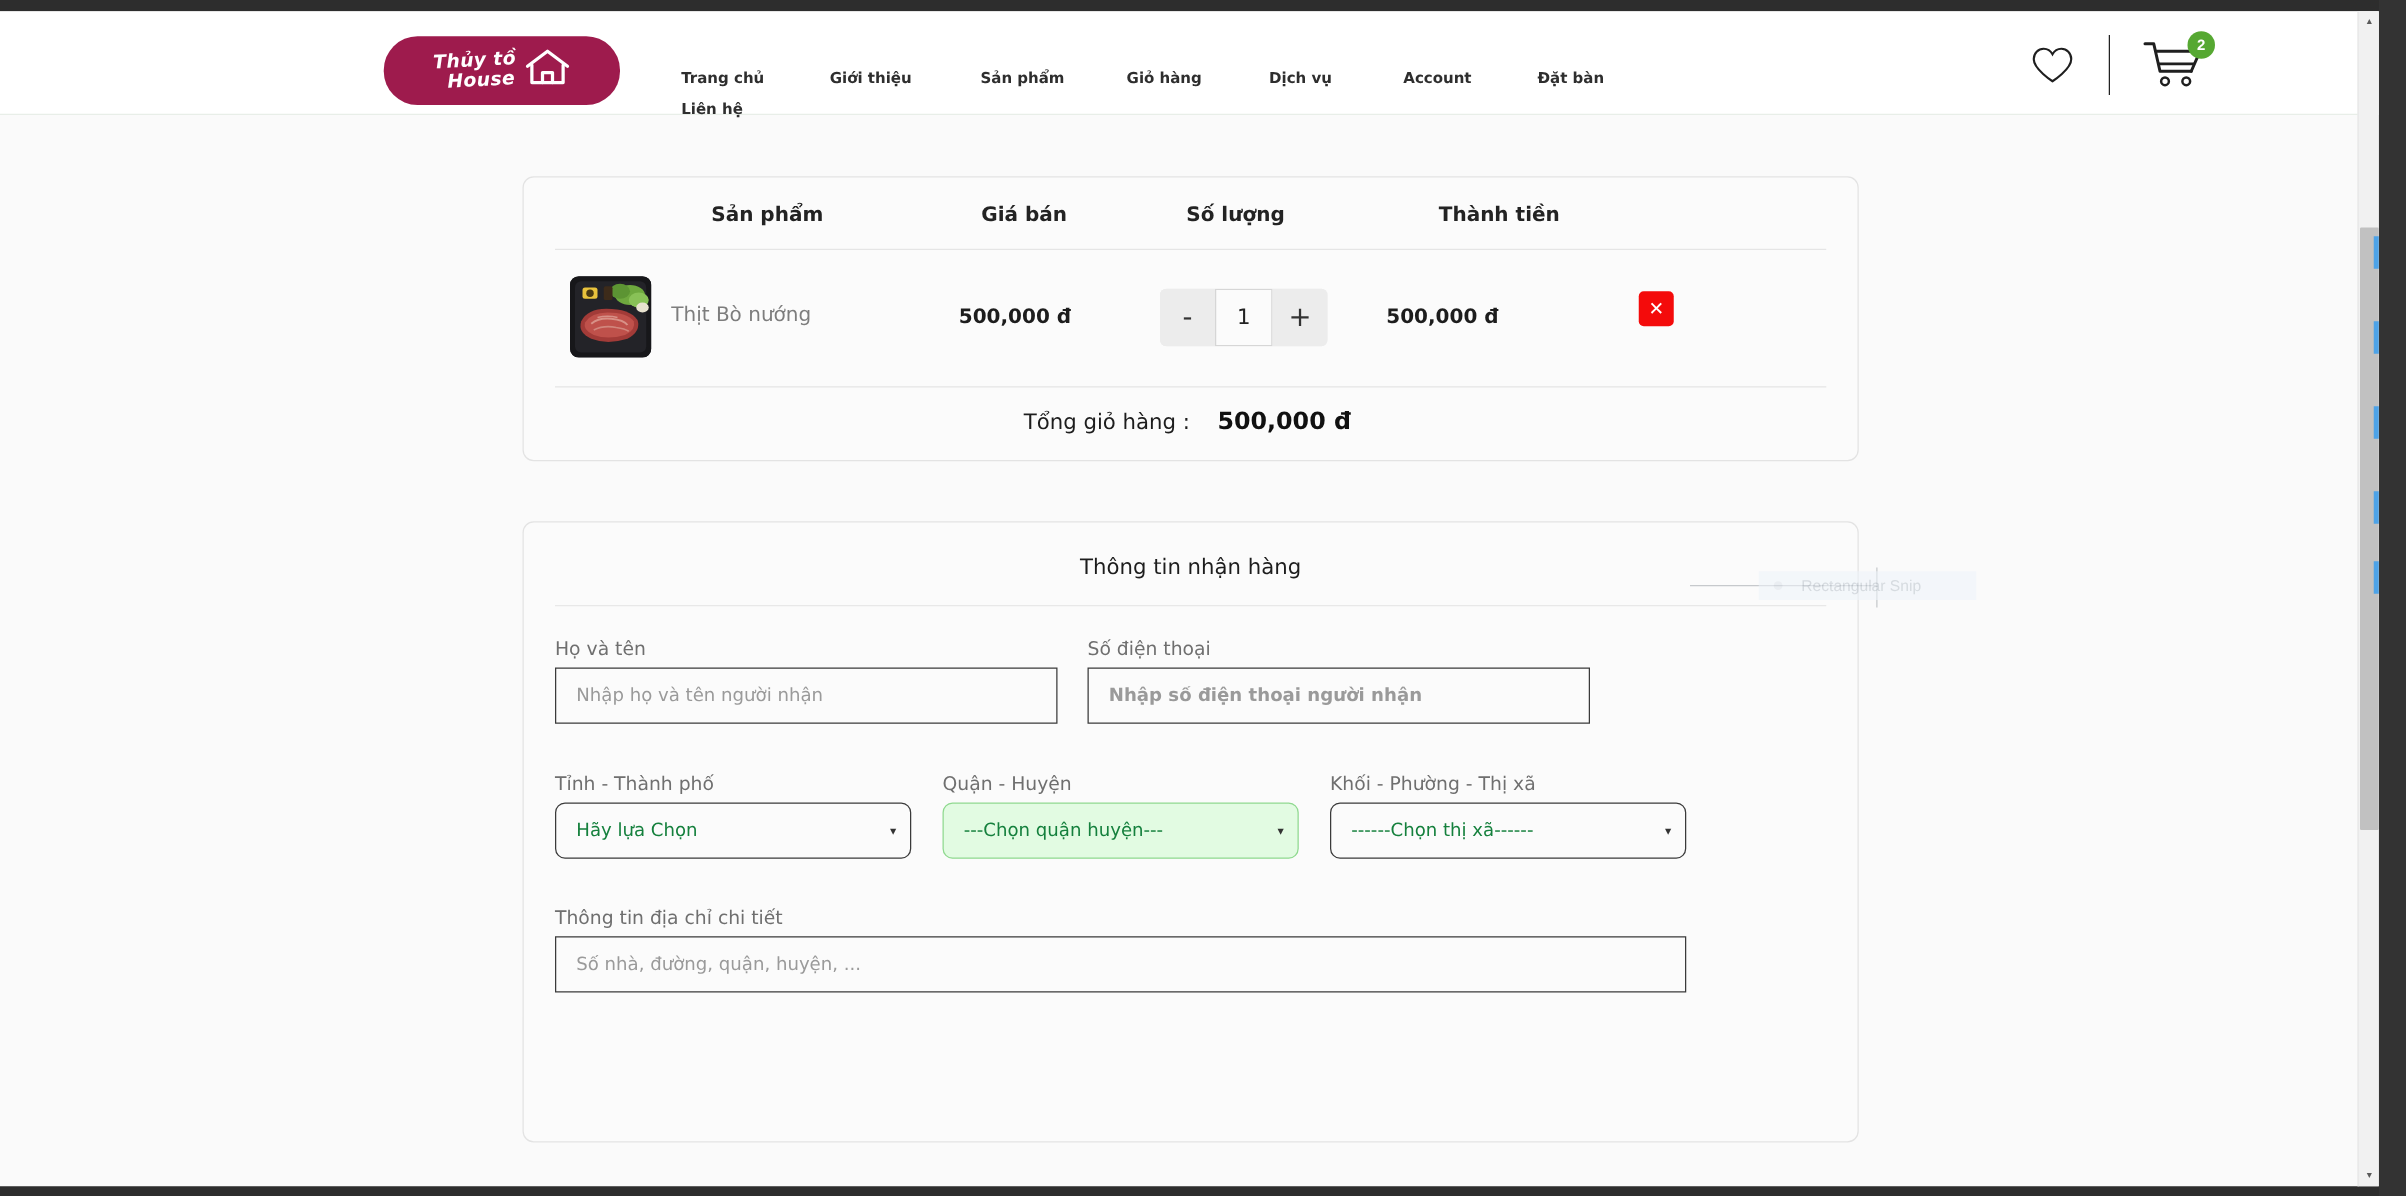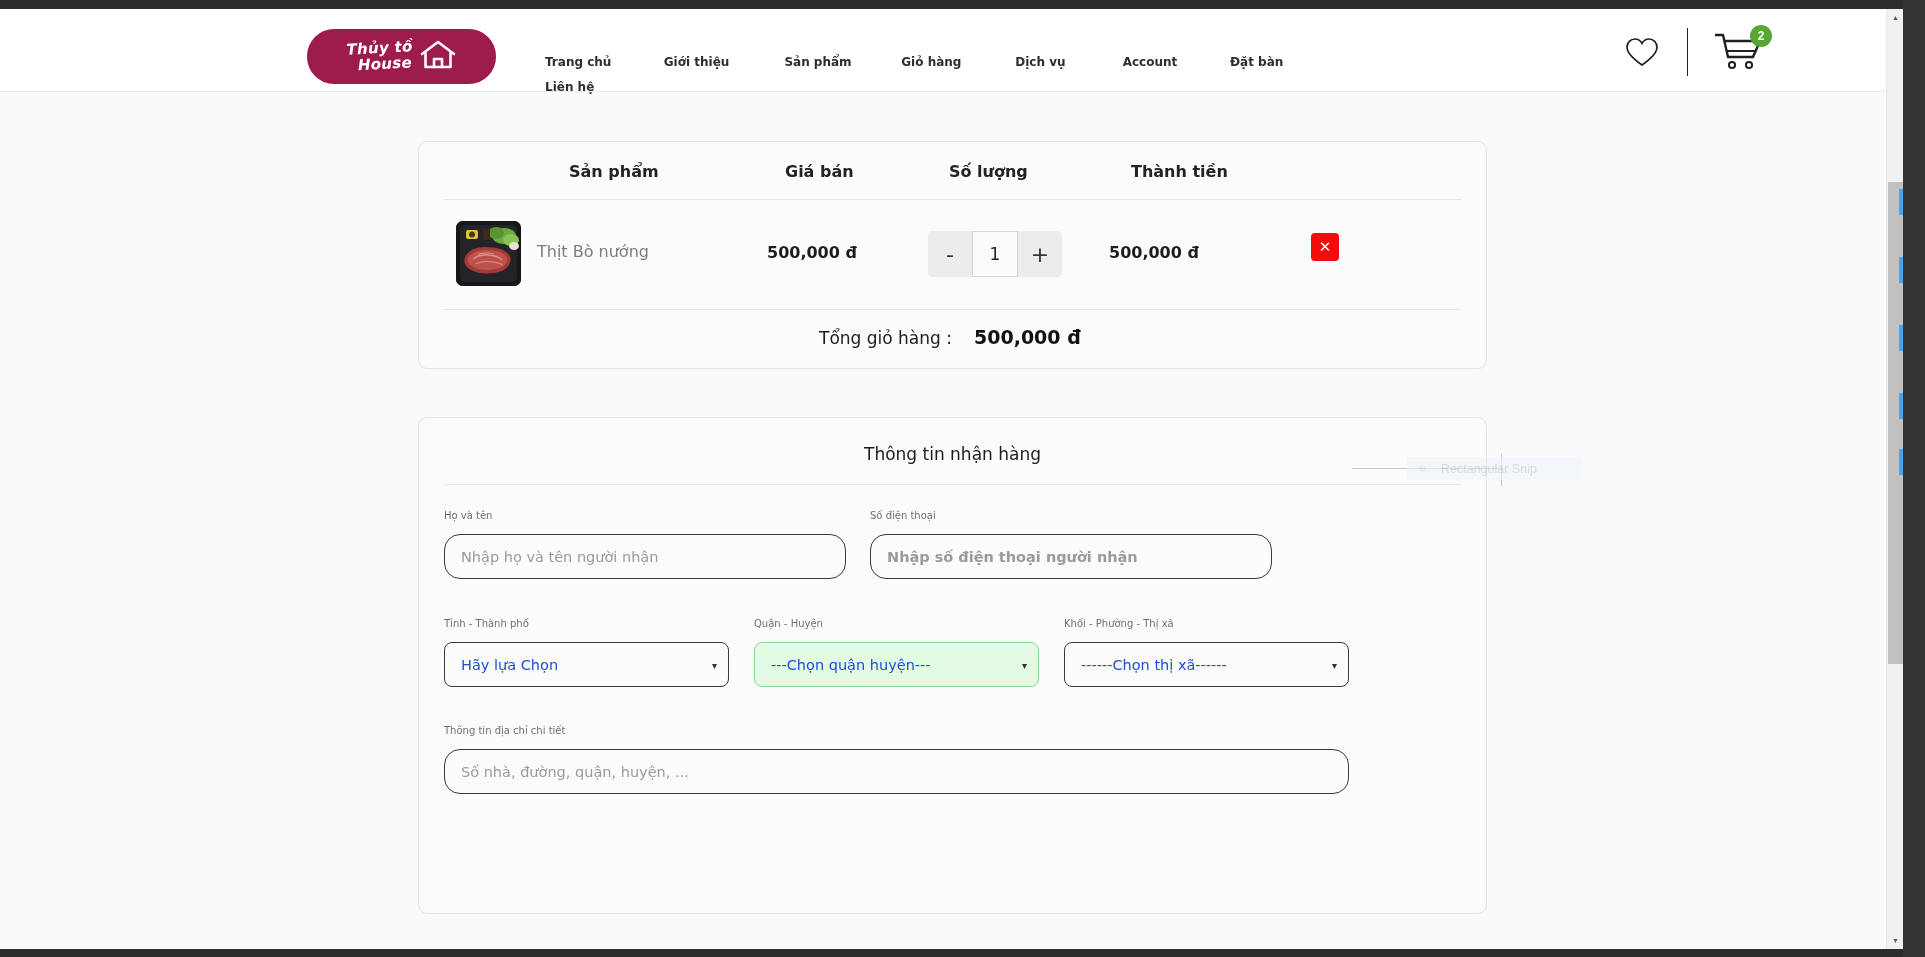--- a/index.html
+++ b/index.html
@@ -176,21 +176,21 @@
   .cart-head .th {
     position: absolute;
     top: 20px;
     font-size: 16px; font-weight: bold;
     color: #232323;
     font-family: "DejaVu Sans", sans-serif;
   }
   .th-prod { left: 150px; }
   .th-price { left: 366px; }
   .th-qty { left: 530px; }
-  .th-total { left: 712px; }
+  .th-total { left: 732px; }
 
   .cart-divider {
     position: absolute; left: 25px; top: 57px;
     width: 1017px; height: 1px;
     background: #e5e5e5;
   }
   .cart-divider2 {
     position: absolute; left: 25px; top: 167px;
     width: 1017px; height: 1px;
     background: #e5e5e5;
@@ -284,47 +284,47 @@
     color: #1d1d1d;
     font-family: "DejaVu Sans", sans-serif;
   }
   .form-title-rule {
     position: absolute; left: 25px; top: 66px;
     width: 1017px; height: 1px;
     background: #e8e8e8;
   }
   .f-label {
     position: absolute;
-    font-size: 10px;
+    font-size: 15px;
     color: #6f6f6f;
     font-family: "DejaVu Sans", sans-serif;
   }
   .f-input {
     position: absolute;
     height: 45px;
     background: #fbfbfb;
     border: 1px solid #3a3a3a;
-    border-radius: 16px;
+    border-radius: 0;
     padding: 0 16px;
     font-size: 14.5px;
     color: #333;
     outline: none;
     font-family: "DejaVu Sans", sans-serif;
   }
   .f-input::placeholder { color: #9a9a9a; }
 
   .f-select {
     position: absolute;
     height: 45px;
     background: #fbfbfb;
     border: 1px solid #3a3a3a;
     border-radius: 8px;
     padding: 0 30px 0 16px;
     font-size: 14.5px;
-    color: #1d4ed8;
+    color: #15803d;
     outline: none;
     appearance: none;
     -webkit-appearance: none;
     cursor: pointer;
     font-family: "DejaVu Sans", sans-serif;
   }
   .f-select.active {
     background: #e2fbe2;
     border-color: #8fd98f;
   }

